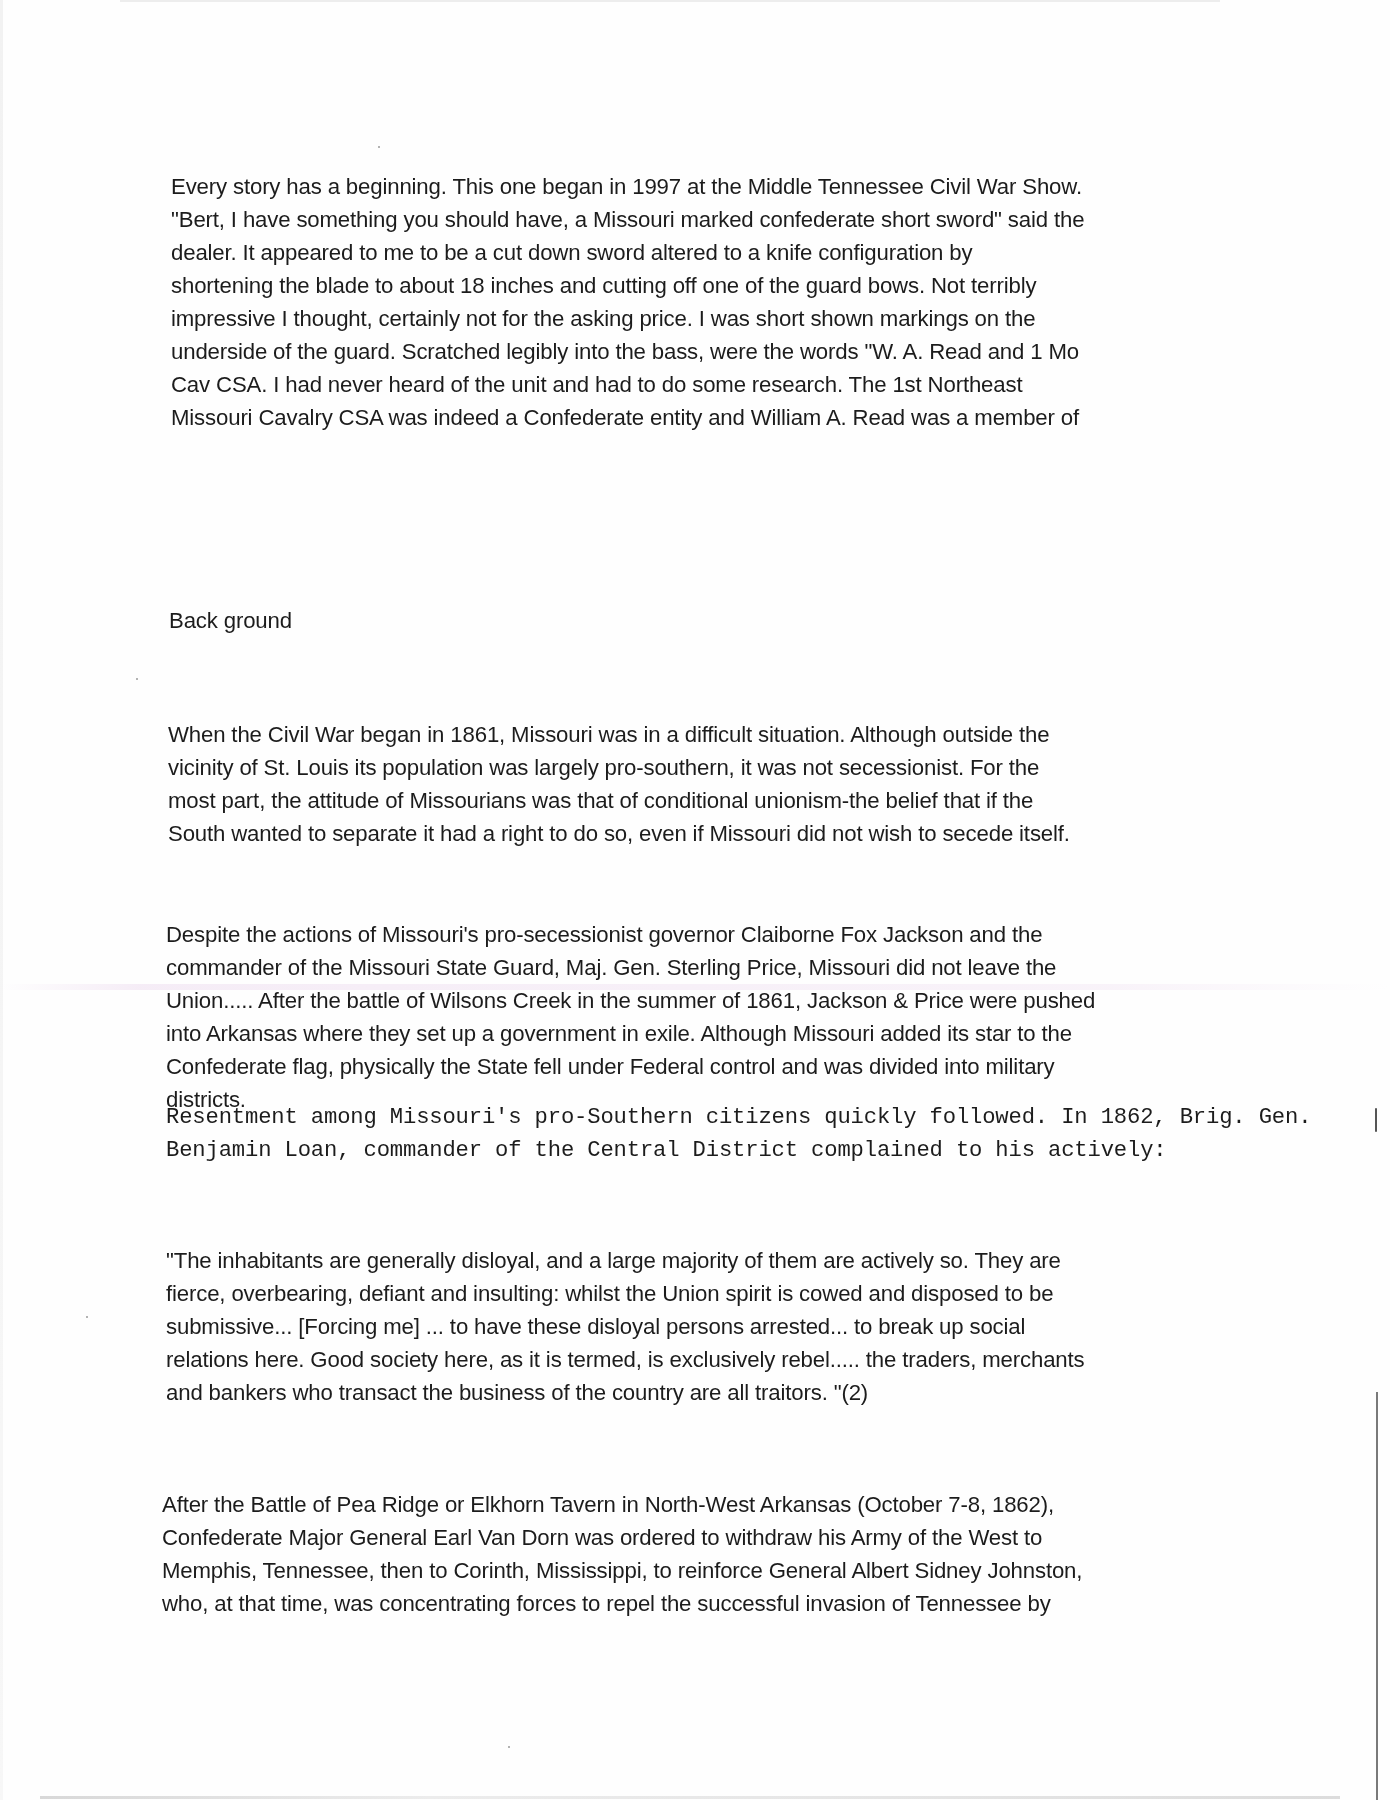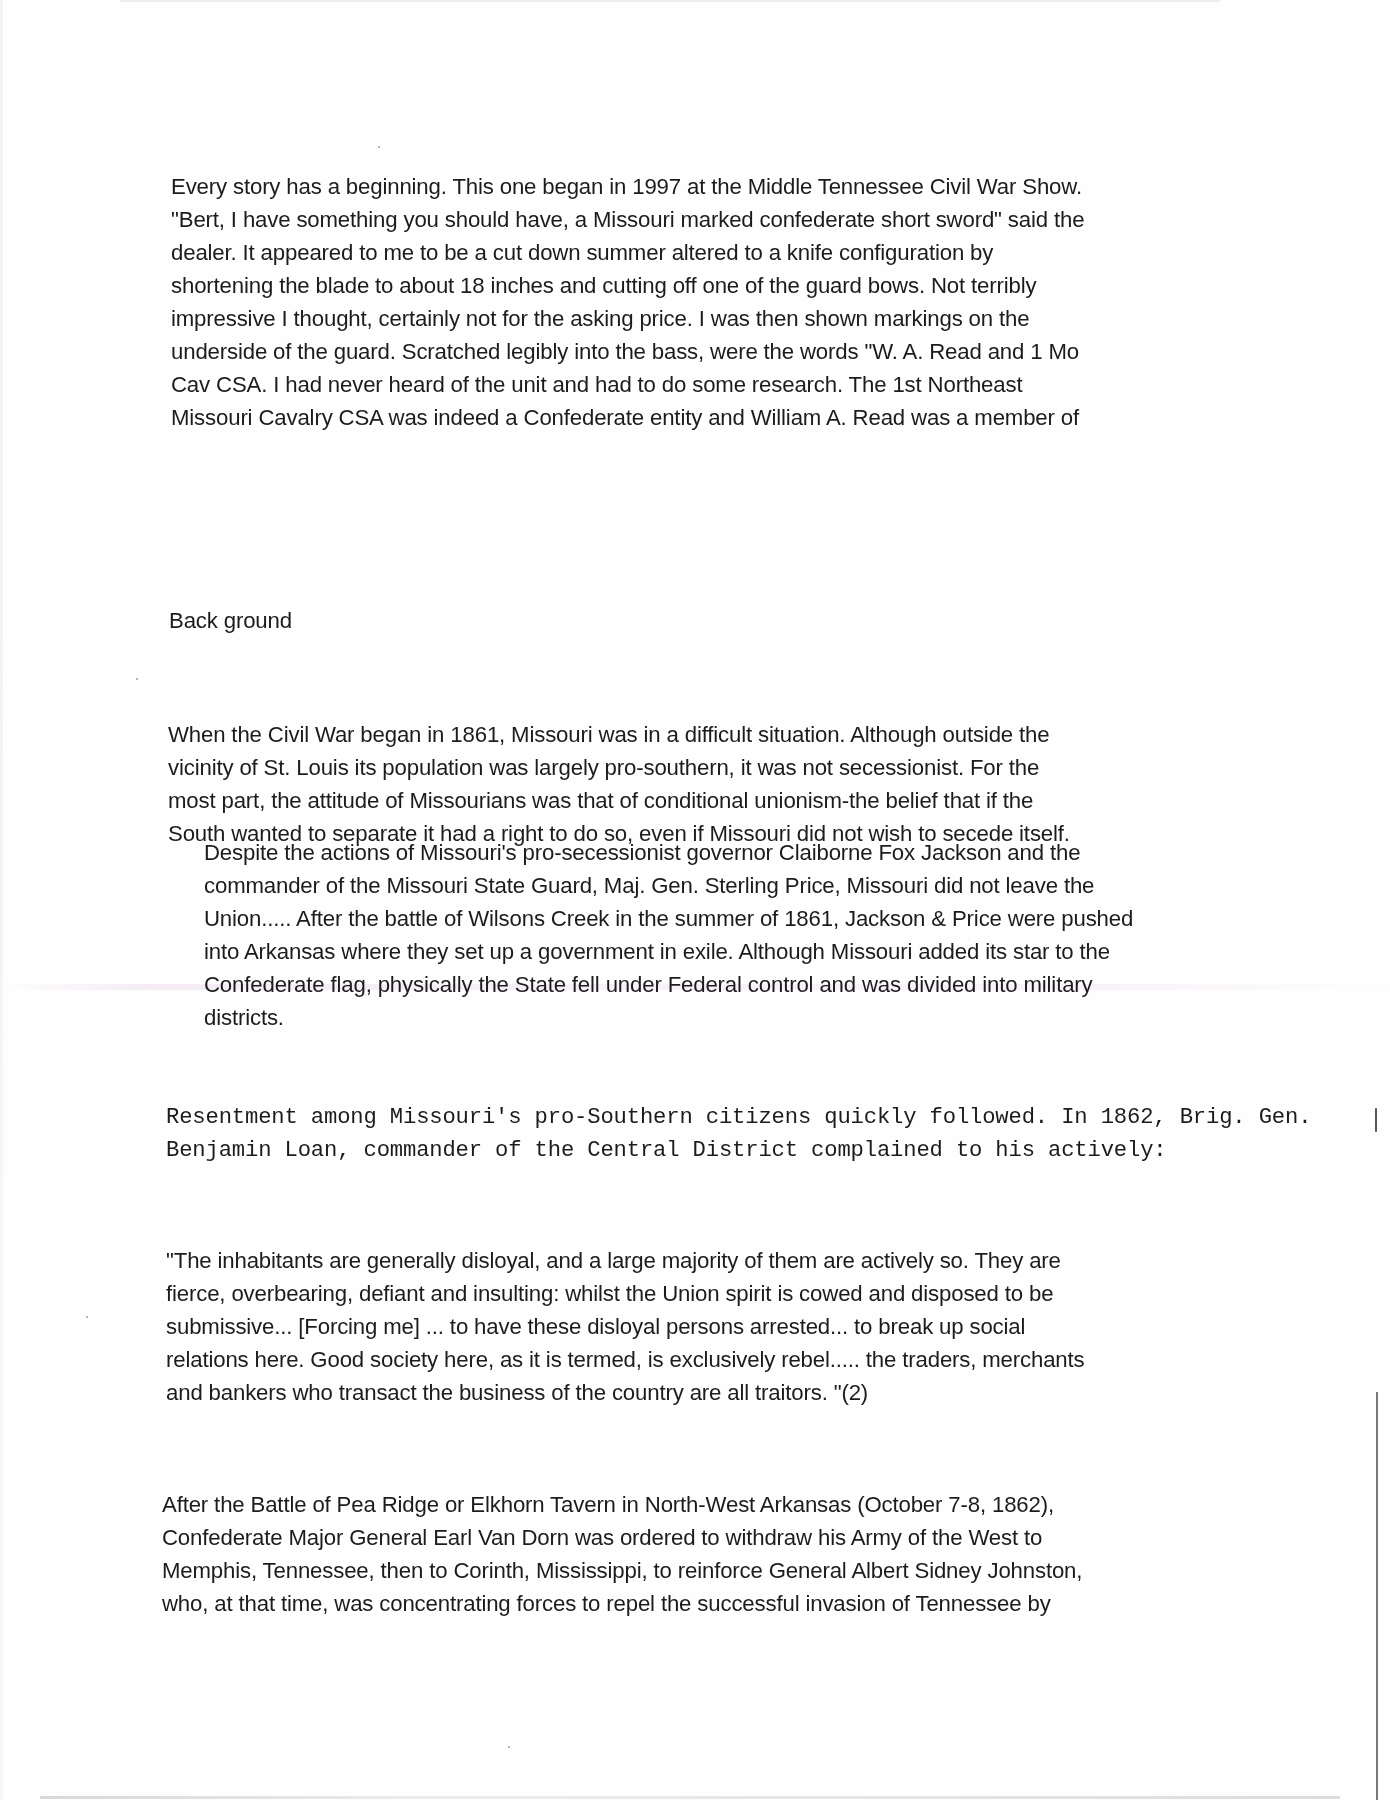--- a/index.html
+++ b/index.html
@@ -28,21 +28,21 @@
       font-size: 22.2px;
       line-height: 33px;
       letter-spacing: -0.15px;
       white-space: nowrap;
       color: #1c1c1c;
     }
     .para .line { display: block; }
     #p1 { left: 171px; top: 170px; }
     #heading-bg { left: 169px; top: 604px; }
     #p2 { left: 168px; top: 718px; }
-    #p3 { left: 166px; top: 836px; margin-left: 38px; }
+    #p3 { left: 166px; top: 918px; }
     #p4 { left: 166px; top: 1101px; font-family: Liberation Mono, monospace; }
     #p5 { left: 166px; top: 1244px; }
     #p6 { left: 162px; top: 1488px; }
 
     
     .scan-band {
       position: absolute;
       left: 0; top: 984px;
       width: 1390px; height: 6px;
       background: linear-gradient(90deg, rgba(240,225,240,0) 0%, rgba(238,222,240,0.55) 10%, rgba(238,222,240,0.35) 80%, rgba(238,222,240,0) 100%);
@@ -97,23 +97,23 @@
   <div class="scan-right-line"></div>
   <div class="scan-bottom-edge"></div>
   <div class="speck" style="left:378px;top:146px;"></div>
   <div class="speck" style="left:136px;top:678px;"></div>
   <div class="speck" style="left:86px;top:1316px;"></div>
   <div class="speck" style="left:508px;top:1746px;"></div>
 
   <p class="para" id="p1">
     <span class="line">Every story has a beginning.  This one began in 1997 at the Middle Tennessee Civil War Show.</span>
     <span class="line">"Bert, I have something you should have, a Missouri marked confederate short sword" said the</span>
-    <span class="line">dealer.  It appeared to me to be a cut down summer altered to a knife configuration by</span>
+    <span class="line">dealer.  It appeared to me to be a cut down sword altered to a knife configuration by</span>
     <span class="line">shortening the blade to about 18 inches and cutting off one of the guard bows.  Not terribly</span>
-    <span class="line">impressive I thought, certainly not for the asking price.  I was then shown markings on the</span>
+    <span class="line">impressive I thought, certainly not for the asking price.  I was short shown markings on the</span>
     <span class="line">underside of the guard.   Scratched legibly into the bass, were the words "W. A. Read and 1 Mo</span>
     <span class="line">Cav CSA.  I had never heard of the unit and had to do some research.  The 1st Northeast</span>
     <span class="line">Missouri Cavalry CSA was indeed a Confederate entity and William A. Read was a member of</span>
   </p>
 
   <p class="para" id="heading-bg">Back ground</p>
 
   <p class="para" id="p2">
     <span class="line">When the Civil War began in 1861, Missouri was in a difficult situation.  Although outside the</span>
     <span class="line">vicinity of St. Louis its population was largely pro-southern, it was not secessionist.  For the</span>

